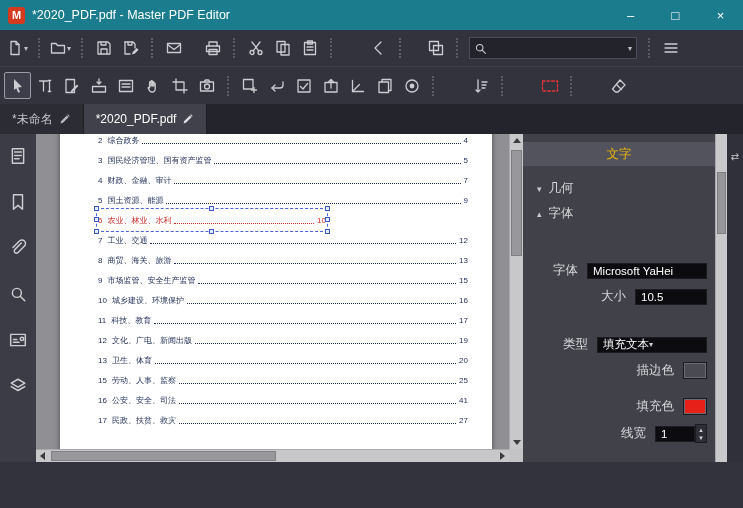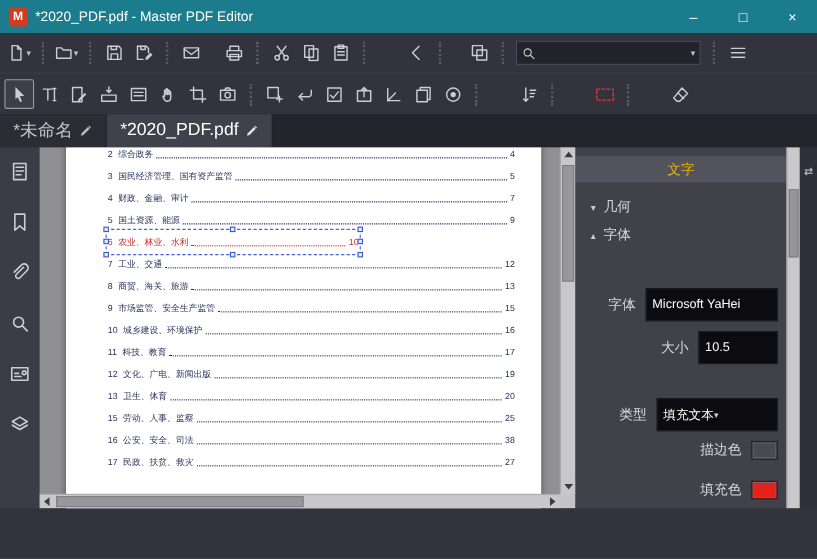--- a/index.html
+++ b/index.html
@@ -32,21 +32,21 @@
   .ic .fil { fill:#ccccd2; stroke:none; }
   .ic.red { stroke:#e23438; }
   .spacer { width:26px; flex:0 0 auto; }
   .search-box { width:168px; height:22px; background:#23232b; border:1px solid #4c4c58; display:flex;
                 align-items:center; padding:0 4px; margin:0 4px; }
   .search-box input { flex:1; background:transparent; border:none; outline:none; color:#ddd; font-size:11px;
                       font-family:"Liberation Sans",sans-serif; min-width:0; }
 
   
   .tabbar { height:30px; background:#24242c; display:flex; align-items:stretch; }
-  .tab { display:flex; align-items:center; gap:6px; padding:0 12px; font-size:16px; color:#c3c3ca;
+  .tab { display:flex; align-items:center; gap:6px; padding:0 12px; font-size:12px; color:#c3c3ca;
          background:#2c2c34; border-right:1px solid #1d1d24; }
   .tab.active { background:#41414b; color:#fff; }
 
   
   .content { display:flex; height:328px; }
 
   .left-strip { width:36px; background:#3c3c46; display:flex; flex-direction:column; align-items:center;
                 padding-top:12px; gap:26px; flex:0 0 auto; }
   .side-btn { width:22px; height:20px; display:flex; align-items:center; justify-content:center; }
 
@@ -80,21 +80,21 @@
   .right-panel { width:192px; background:#41414a; color:#d8d8dc; flex:0 0 auto; overflow:hidden; font-size:12.5px; }
   .panel-header { margin-top:8px; height:24px; background:#53535d; color:#eab308; display:flex;
                   align-items:center; justify-content:center; font-size:12.5px; }
   .section-row { display:flex; align-items:center; gap:7px; padding-left:14px; height:17px; }
   .section-row .chev { font-size:9px; color:#c9c9cf; }
   .sec-geometry { margin-top:14px; }
   .sec-font { margin-top:8px; }
   .fields { margin-top:40px; display:flex; flex-direction:column; }
   .field-row { display:flex; align-items:center; justify-content:flex-end; gap:9px; padding-right:8px; margin-bottom:9px; }
   .flabel { color:#d8d8dc; }
-  .dark-input { background:#0c0c10; border:1px solid #1b1b21; color:#fff; height:30px; display:flex;
+  .dark-input { background:#0c0c10; border:1px solid #1b1b21; color:#fff; height:16px; display:flex;
                 align-items:center; padding:0 5px; font-size:11.5px; }
   .in-font { width:120px; }
   .in-size { width:72px; }
   .in-type { width:110px; justify-content:flex-start; }
   .in-width { width:40px; }
   .dd-caret { color:#cfcfd6; font-size:8px; }
   .swatch { width:24px; height:17px; border:1px solid #191920; box-shadow:inset 0 0 0 1px #6b6b75; }
   .swatch.fill { background:#e8201a; }
   .swatch.stroke { background:#4a4a52; }
   .spin { display:flex; flex-direction:column; justify-content:center; margin-left:-1px; background:#2e2e36;
@@ -489,21 +489,21 @@
         <div class="toc-row">
           <span class="tnum">15</span>
           <span class="ttitle">劳动、人事、监察</span>
           <span class="leader"></span>
           <span class="tpage">25</span>
         </div>
         <div class="toc-row">
           <span class="tnum">16</span>
           <span class="ttitle">公安、安全、司法</span>
           <span class="leader"></span>
-          <span class="tpage">38</span>
+          <span class="tpage">41</span>
         </div>
         <div class="toc-row">
           <span class="tnum">17</span>
           <span class="ttitle">民政、扶贫、救灾</span>
           <span class="leader"></span>
           <span class="tpage">27</span>
         </div>
       </div>
 
       <div class="vscroll">

